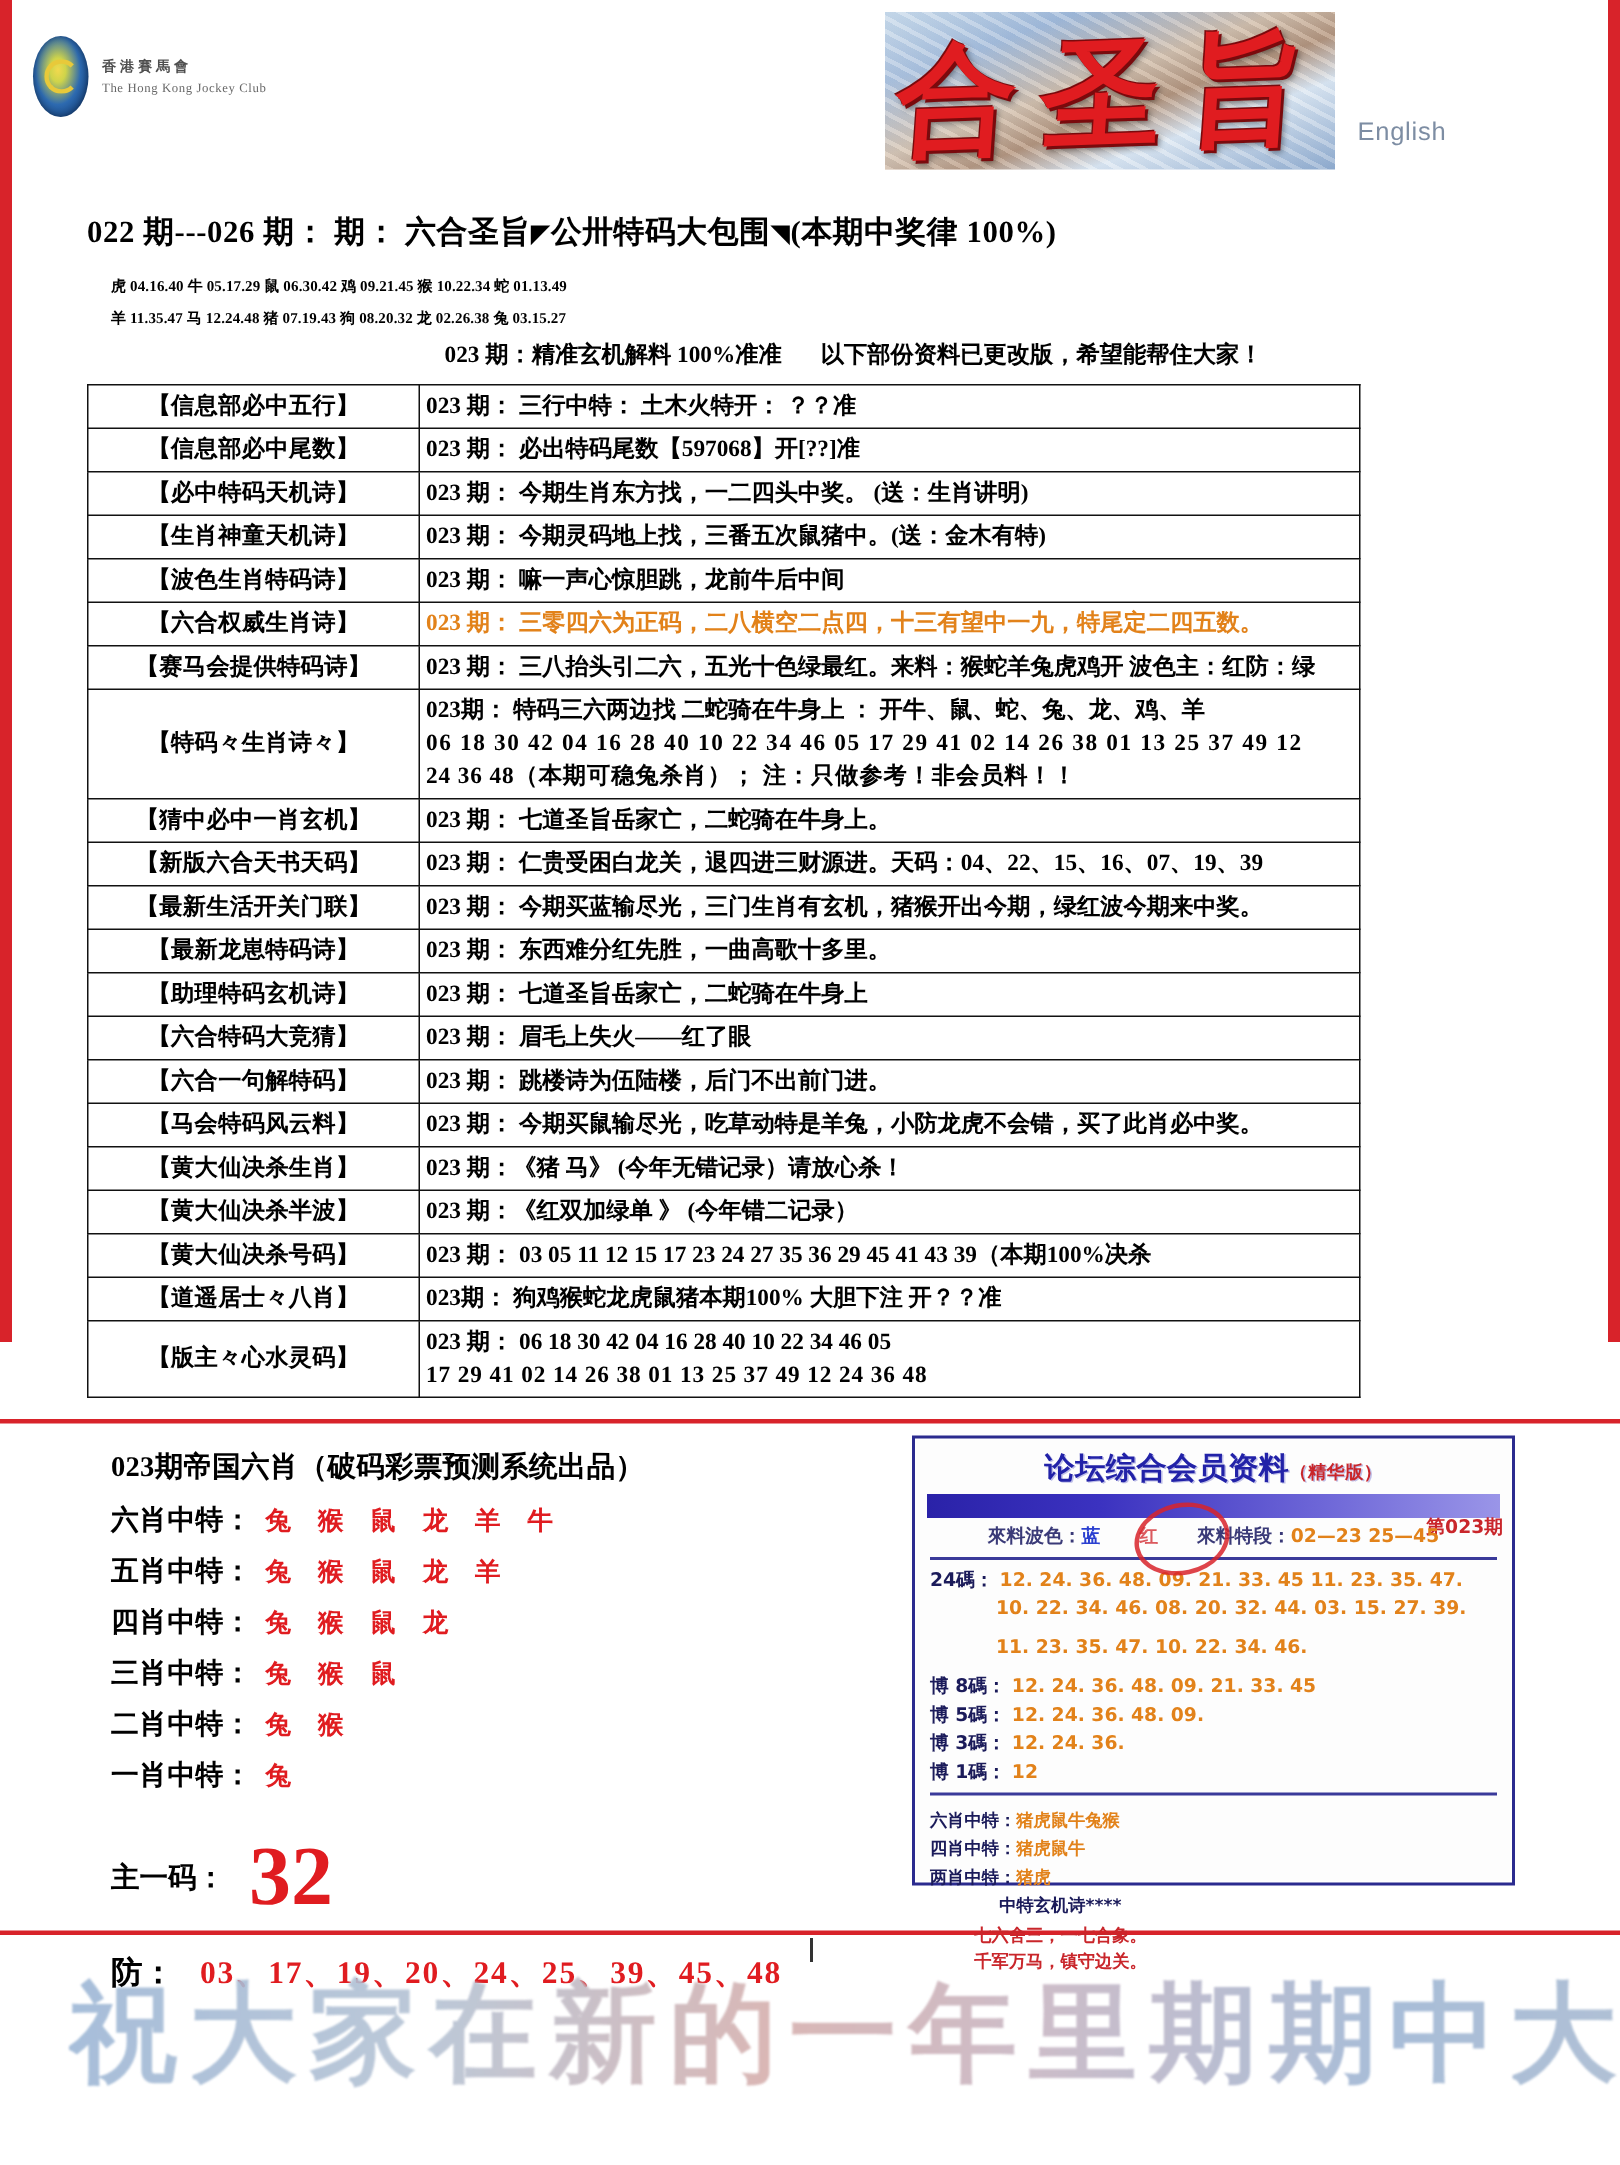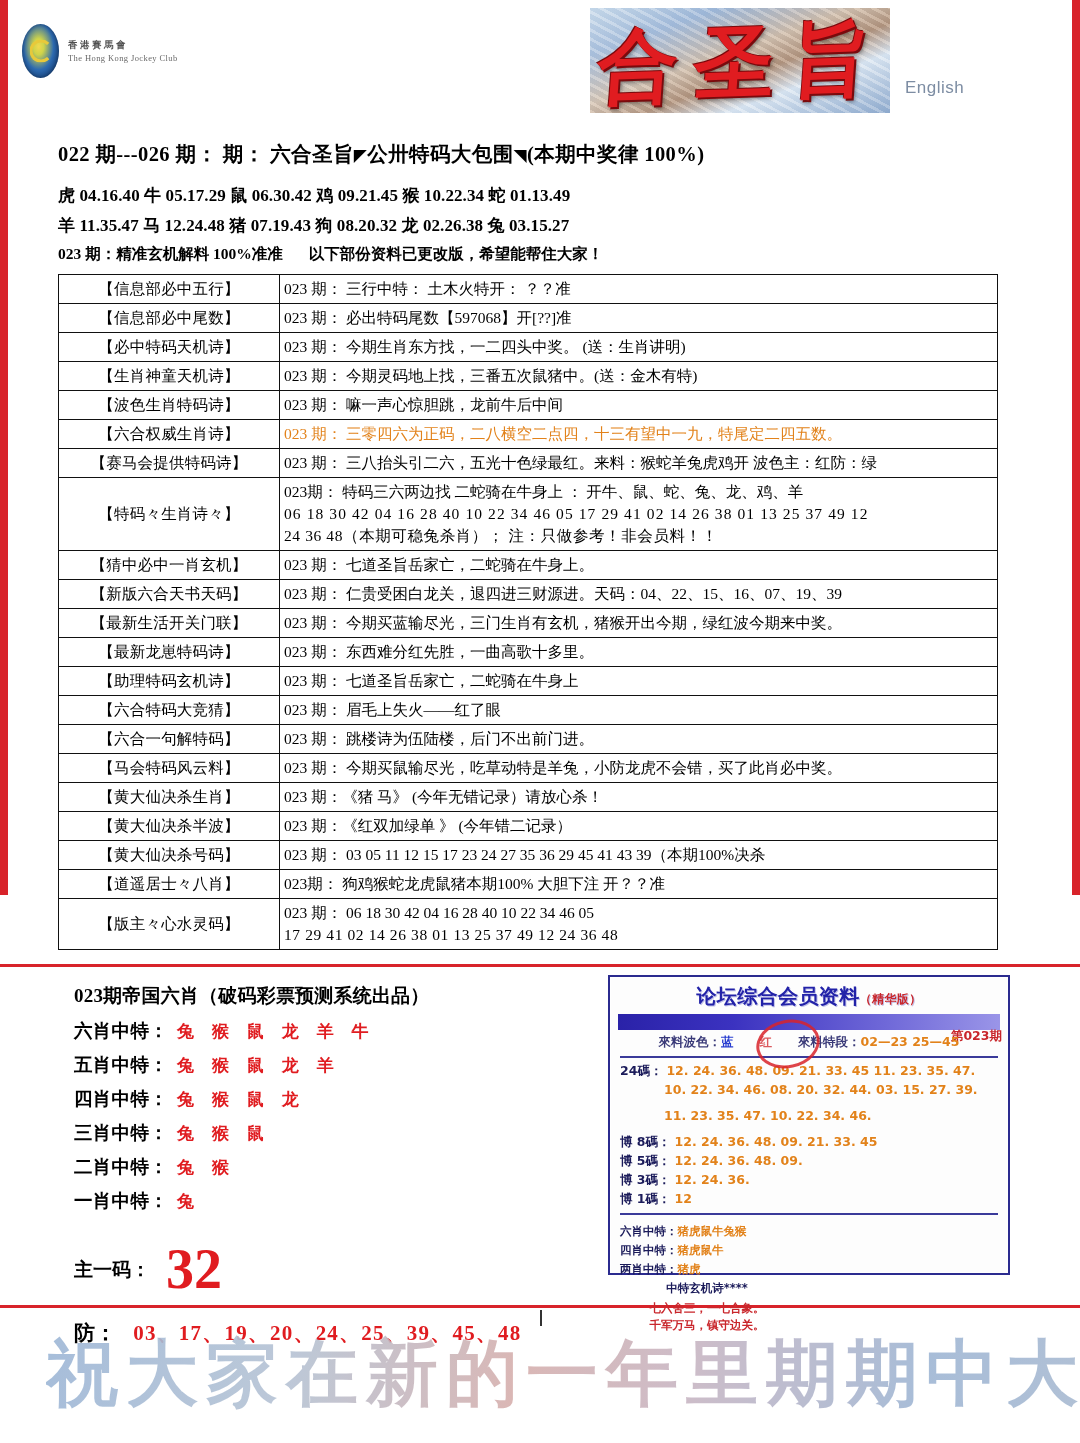--- a/index.html
+++ b/index.html
@@ -134,39 +134,40 @@
   }
   .intro-title {
     font-size: 20.5px;
     letter-spacing: .4px;
     margin: 12px 0 16px 0;
     white-space: nowrap;
   }
   .intro-title .tri-l,
   .intro-title .tri-r { font-family: "DejaVu Sans", sans-serif; font-size: 17px; }
   .zodiac-line {
-    font-size: 17px;
-    margin: 0 0 7px 0;
+    font-size: 10px;
+    margin: 0 0 7px 16px;
     letter-spacing: .1px;
     white-space: nowrap;
   }
   .intro-note {
     font-size: 15.5px;
     margin: 6px 0 9px 0;
     white-space: nowrap;
+    text-align: center;
   }
   .intro-note .gap { display: inline-block; width: 26px; }
 
   
   .tbl-wrap { padding: 0 14px 0 58px; }
   table.main {
     border-collapse: collapse;
-    width: 940px;
+    width: 849px;
     table-layout: fixed;
-    font-weight: normal;
+    font-weight: bold;
   }
   table.main td {
     border: 1px solid #111;
     padding: 3px 4px;
     vertical-align: middle;
     font-size: 15.5px;
     line-height: 1.42;
     white-space: nowrap;
     overflow: hidden;
   }

